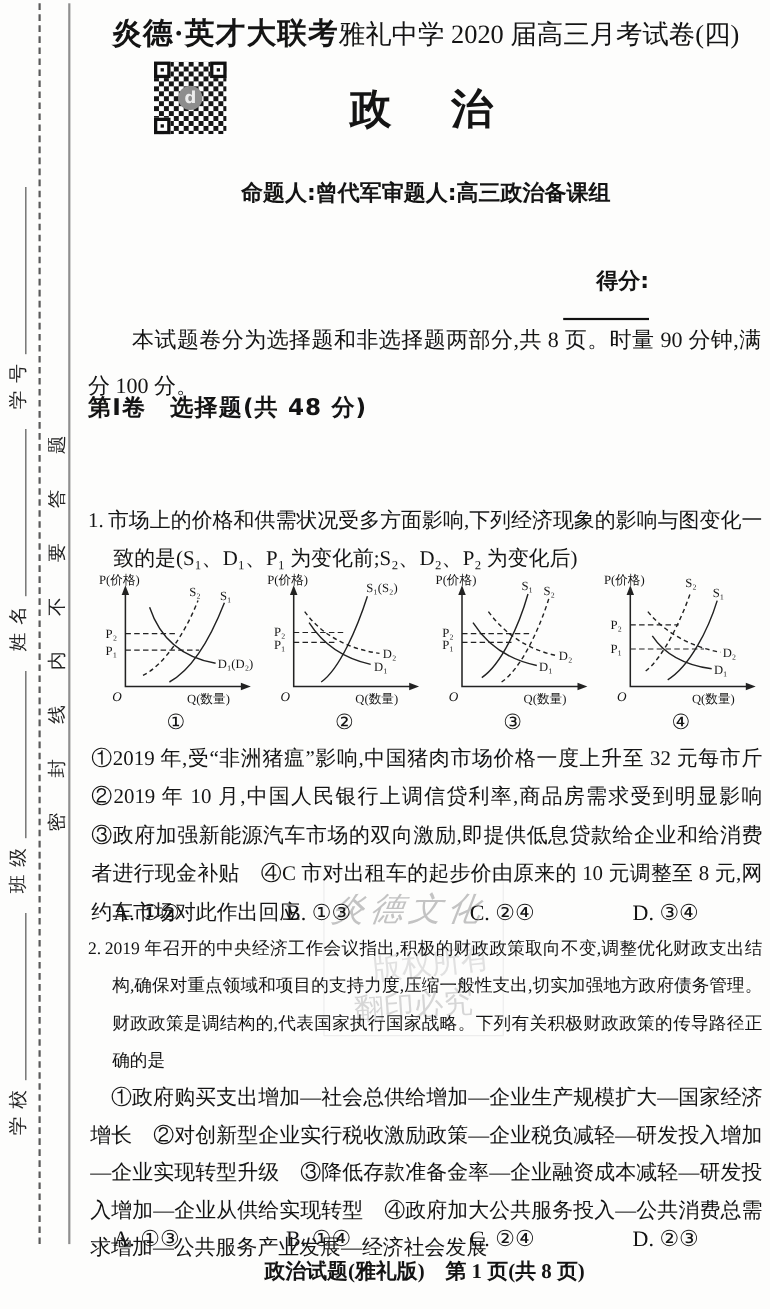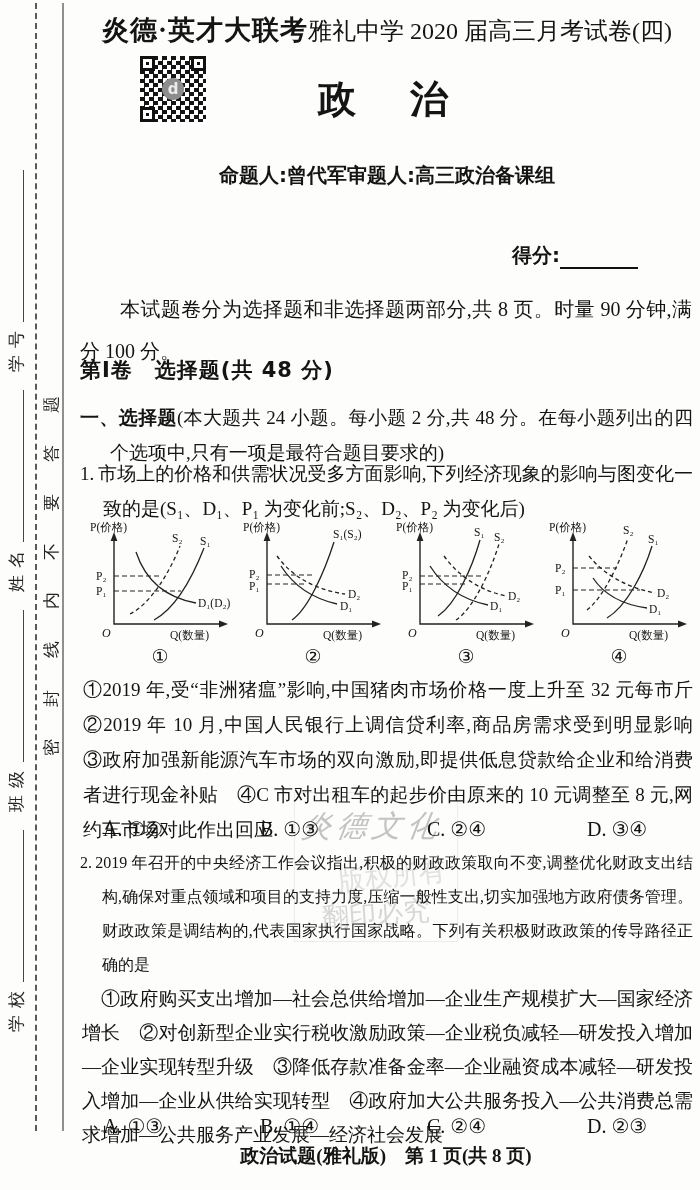--- a/index.html
+++ b/index.html
@@ -36,39 +36,39 @@
       background:repeating-conic-gradient(#151515 0% 25%, #fff 0% 50%);
       background-size:9px 9px;outline:1px solid #fff;}
   .finder{position:absolute;width:15px;height:15px;border:3px solid #111;background:#fff;box-sizing:border-box;}
   .finder::after{content:"";position:absolute;left:3px;top:3px;width:3px;height:3px;background:#111;}
   .f-tl{left:0;top:0}.f-tr{right:0;top:0}.f-bl{left:0;bottom:0}
   .qr-logo{position:absolute;left:22px;top:22px;width:22px;height:22px;border-radius:50%;
            background:#8d8d8d;color:#ececec;font:bold 15px/22px "DejaVu Sans",sans-serif;text-align:center;}
   .subject{left:84px;top:74px;width:606px;text-align:center;font-size:38px;font-weight:bold;letter-spacing:8px;}
   .setter-row{left:84px;top:162px;width:606px;display:flex;justify-content:center;
               font-weight:bold;font-size:20px;}
-  .score{left:512px;top:242px;display:flex;align-items:flex-end;font-weight:bold;font-size:20px;}
+  .score{left:512px;top:242px;display:flex;align-items:flex-end;font-weight:bold;font-size:20px;flex-direction:column;}
   .score-blank{display:inline-block;width:78px;border-bottom:2px solid #111;height:20px;}
 
   
   .intro{left:80px;top:288px;width:612px;font-size:20px;line-height:42px;text-indent:2em;}
   .sec-head{left:80px;top:356px;width:612px;text-align:left;font-weight:bold;font-size:21px;letter-spacing:1px;}
   .instruction{left:80px;top:400px;width:613px;font-size:19px;line-height:35px;
                padding-left:30px;text-indent:-30px;box-sizing:border-box;}
   .instr-lead{font-weight:bold;}
   .q1stem{left:80px;top:456px;width:613px;font-size:19px;line-height:35px;
           padding-left:23px;text-indent:-23px;box-sizing:border-box;}
   .graph{top:520px;width:152px;height:124px;}
   .g1{left:84px}.g2{left:237px}.g3{left:390px}.g4{left:543px}
   .cap{top:645px;width:152px;text-align:center;font-size:19px;}
   .q1items{left:83px;top:672px;width:610px;font-size:19px;line-height:35px;}
   .optrow{left:103px;width:580px;height:28px;font-size:20px;}
   .o1{top:817px}.o2{top:1114px}
   .opt{position:absolute;top:0;}
-  .oA{left:0}.oB{left:157px}.oC{left:324px}.oD{left:484px}
+  .oA{left:0}.oB{left:157px}.oC{left:324px}.oD{left:472px}
   .q2stem{left:80px;top:846px;width:613px;font-size:16px;line-height:34px;
           padding-left:22px;text-indent:-22px;box-sizing:border-box;}
   .q2items{left:82px;top:982px;width:611px;font-size:19px;line-height:34px;text-indent:19px;}
   .footer{left:80px;top:1143px;width:612px;text-align:center;font-weight:bold;font-size:19px;}
 
   svg text{font-family:"Liberation Serif","DejaVu Serif",serif;fill:#141414;}
   .curve{fill:none;stroke:#222;stroke-width:1.3;}
   .dash{stroke-dasharray:4 3;}
   .pline{fill:none;stroke:#222;stroke-width:1.1;stroke-dasharray:5 3;}
   .axis{fill:none;stroke:#222;stroke-width:1.4;}
@@ -119,23 +119,20 @@
     <span>命题人:曾代军</span>
     <span>审题人:高三政治备课组</span>
   </div>
   <div class="abs score sans">
     <span>得分:</span>
     <span class="score-blank"></span>
   </div>
 
   <div class="abs intro just">本试题卷分为选择题和非选择题两部分,共 8 页。时量 90 分钟,满分 100 分。</div>
   <div class="abs sec-head sans">第Ⅰ卷　选择题(共 48 分)</div>
-  <div class="abs instruction just">
-    <span class="instr-lead sans">一、选择题</span><span>(本大题共 24 小题。每小题 2 分,共 48 分。在每小题列出的四个选项中,只有一项是最符合题目要求的)</span>
-  </div>
 
   <div class="abs q1stem just">
     <span>1.</span> <span>市场上的价格和供需状况受多方面影响,下列经济现象的影响与图变化一致的是(S₁、D₁、P₁ 为变化前;S₂、D₂、P₂ 为变化后)</span>
   </div>
 
   <svg class="abs graph g1" viewBox="0 0 152 124">
     <text x="6" y="11" font-size="11.5">P(价格)</text>
     <path class="axis" d="M30,16 V104 H136"></path>
     <polygon points="30,12 26.6,21 33.4,21" fill="#222"></polygon>
     <polygon points="144,104 135,100.6 135,107.4" fill="#222"></polygon>

